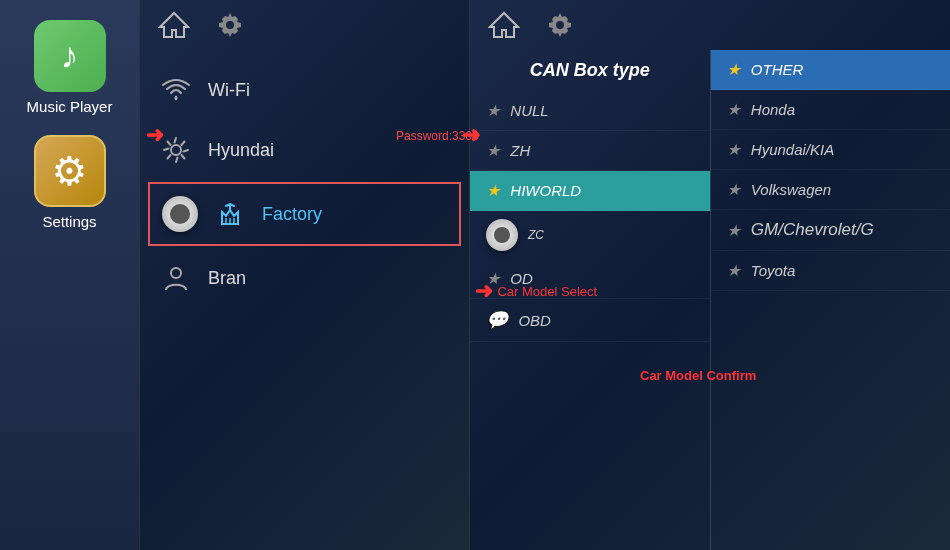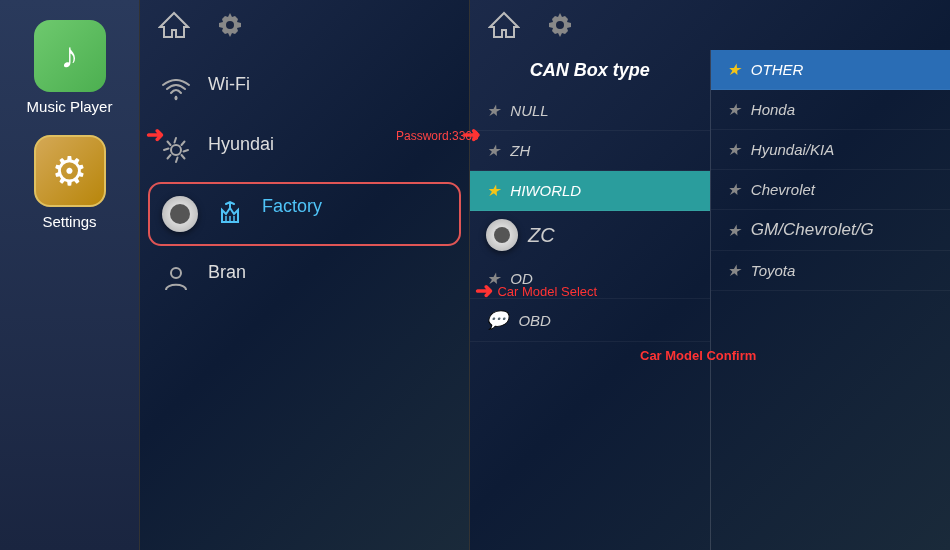--- a/index.html
+++ b/index.html
@@ -83,31 +83,31 @@
 
     .menu-list {
       flex: 1;
       display: flex;
       flex-direction: column;
       padding: 10px 0;
     }
 
     .menu-item {
       display: flex;
-      align-items: flex-start;
+      align-items: center;
       padding: 14px 20px;
       gap: 16px;
       cursor: pointer;
       color: #ccc;
       font-size: 18px;
       position: relative;
     }
     .menu-item.active {
       border: 2px solid #e05555;
-      border-radius: 13px;
+      border-radius: 0;
       color: #4fc3f7;
       margin: 2px 8px;
       padding: 12px 12px;
     }
     .menu-item-icon {
       width: 32px;
       height: 32px;
       display: flex;
       align-items: center;
       justify-content: center;
@@ -371,21 +371,21 @@
 
       <div class="can-item selected-teal">
         <span class="star-icon star-yellow">★</span>
         <span>HIWORLD</span>
       </div>
 
       <div style="display:flex; align-items:center; padding:8px 16px; gap:10px; position:relative;">
         <div class="confirm-toggle" style="width:32px;height:32px;">
           <div class="confirm-toggle-inner" style="width:16px;height:16px;"></div>
         </div>
-        <span style="color:#ccc;font-size:20px;">ZC</span>
+        <span style="color:#ccc;font-size:12px;">ZC</span>
       </div>
 
 
       <div class="can-item">
         <span class="star-icon star-gray">★</span>
         <span>OD</span>
       </div>
 
       <div class="can-item">
         <span class="star-icon" style="color:#888; font-size:18px;">💬</span>
@@ -407,36 +407,36 @@
         <span>Honda</span>
       </div>
 
       <div class="can-item">
         <span class="star-icon star-gray">★</span>
         <span>Hyundai/KIA</span>
       </div>
 
       <div class="can-item">
         <span class="star-icon star-gray">★</span>
-        <span>Chevrolet</span>
+        <span>Volkswagen</span>
       </div>
 
       <div class="can-item">
         <span class="star-icon star-gray">★</span>
         <span style="font-size:17px;">GM/Chevrolet/G</span>
       </div>
 
       <div class="can-item">
         <span class="star-icon star-gray">★</span>
         <span>Toyota</span>
       </div>
     </div>
   </div>
 
   <div style="position:absolute; left:5px; top:278px; pointer-events:none; display:flex; align-items:center; gap:4px;">
     <span style="color:#ff3333; font-size:22px; font-weight:bold;">➜</span>
     <span style="color:#ff3333; font-size:13px; font-weight:normal;text-align:center;">Car Model Select</span>
   </div>
 
-  <div style="position:absolute; left:170px; top:348px; pointer-events:none; display:flex; align-items:flex-end; gap:4px;">
+  <div style="position:absolute; left:170px; top:368px; pointer-events:none; display:flex; align-items:flex-end; gap:4px;">
     <span style="color:#ff3333; font-size:13px; font-weight:bold;">Car Model Confirm</span>
   </div>
 </div>
 
 </body></html>

